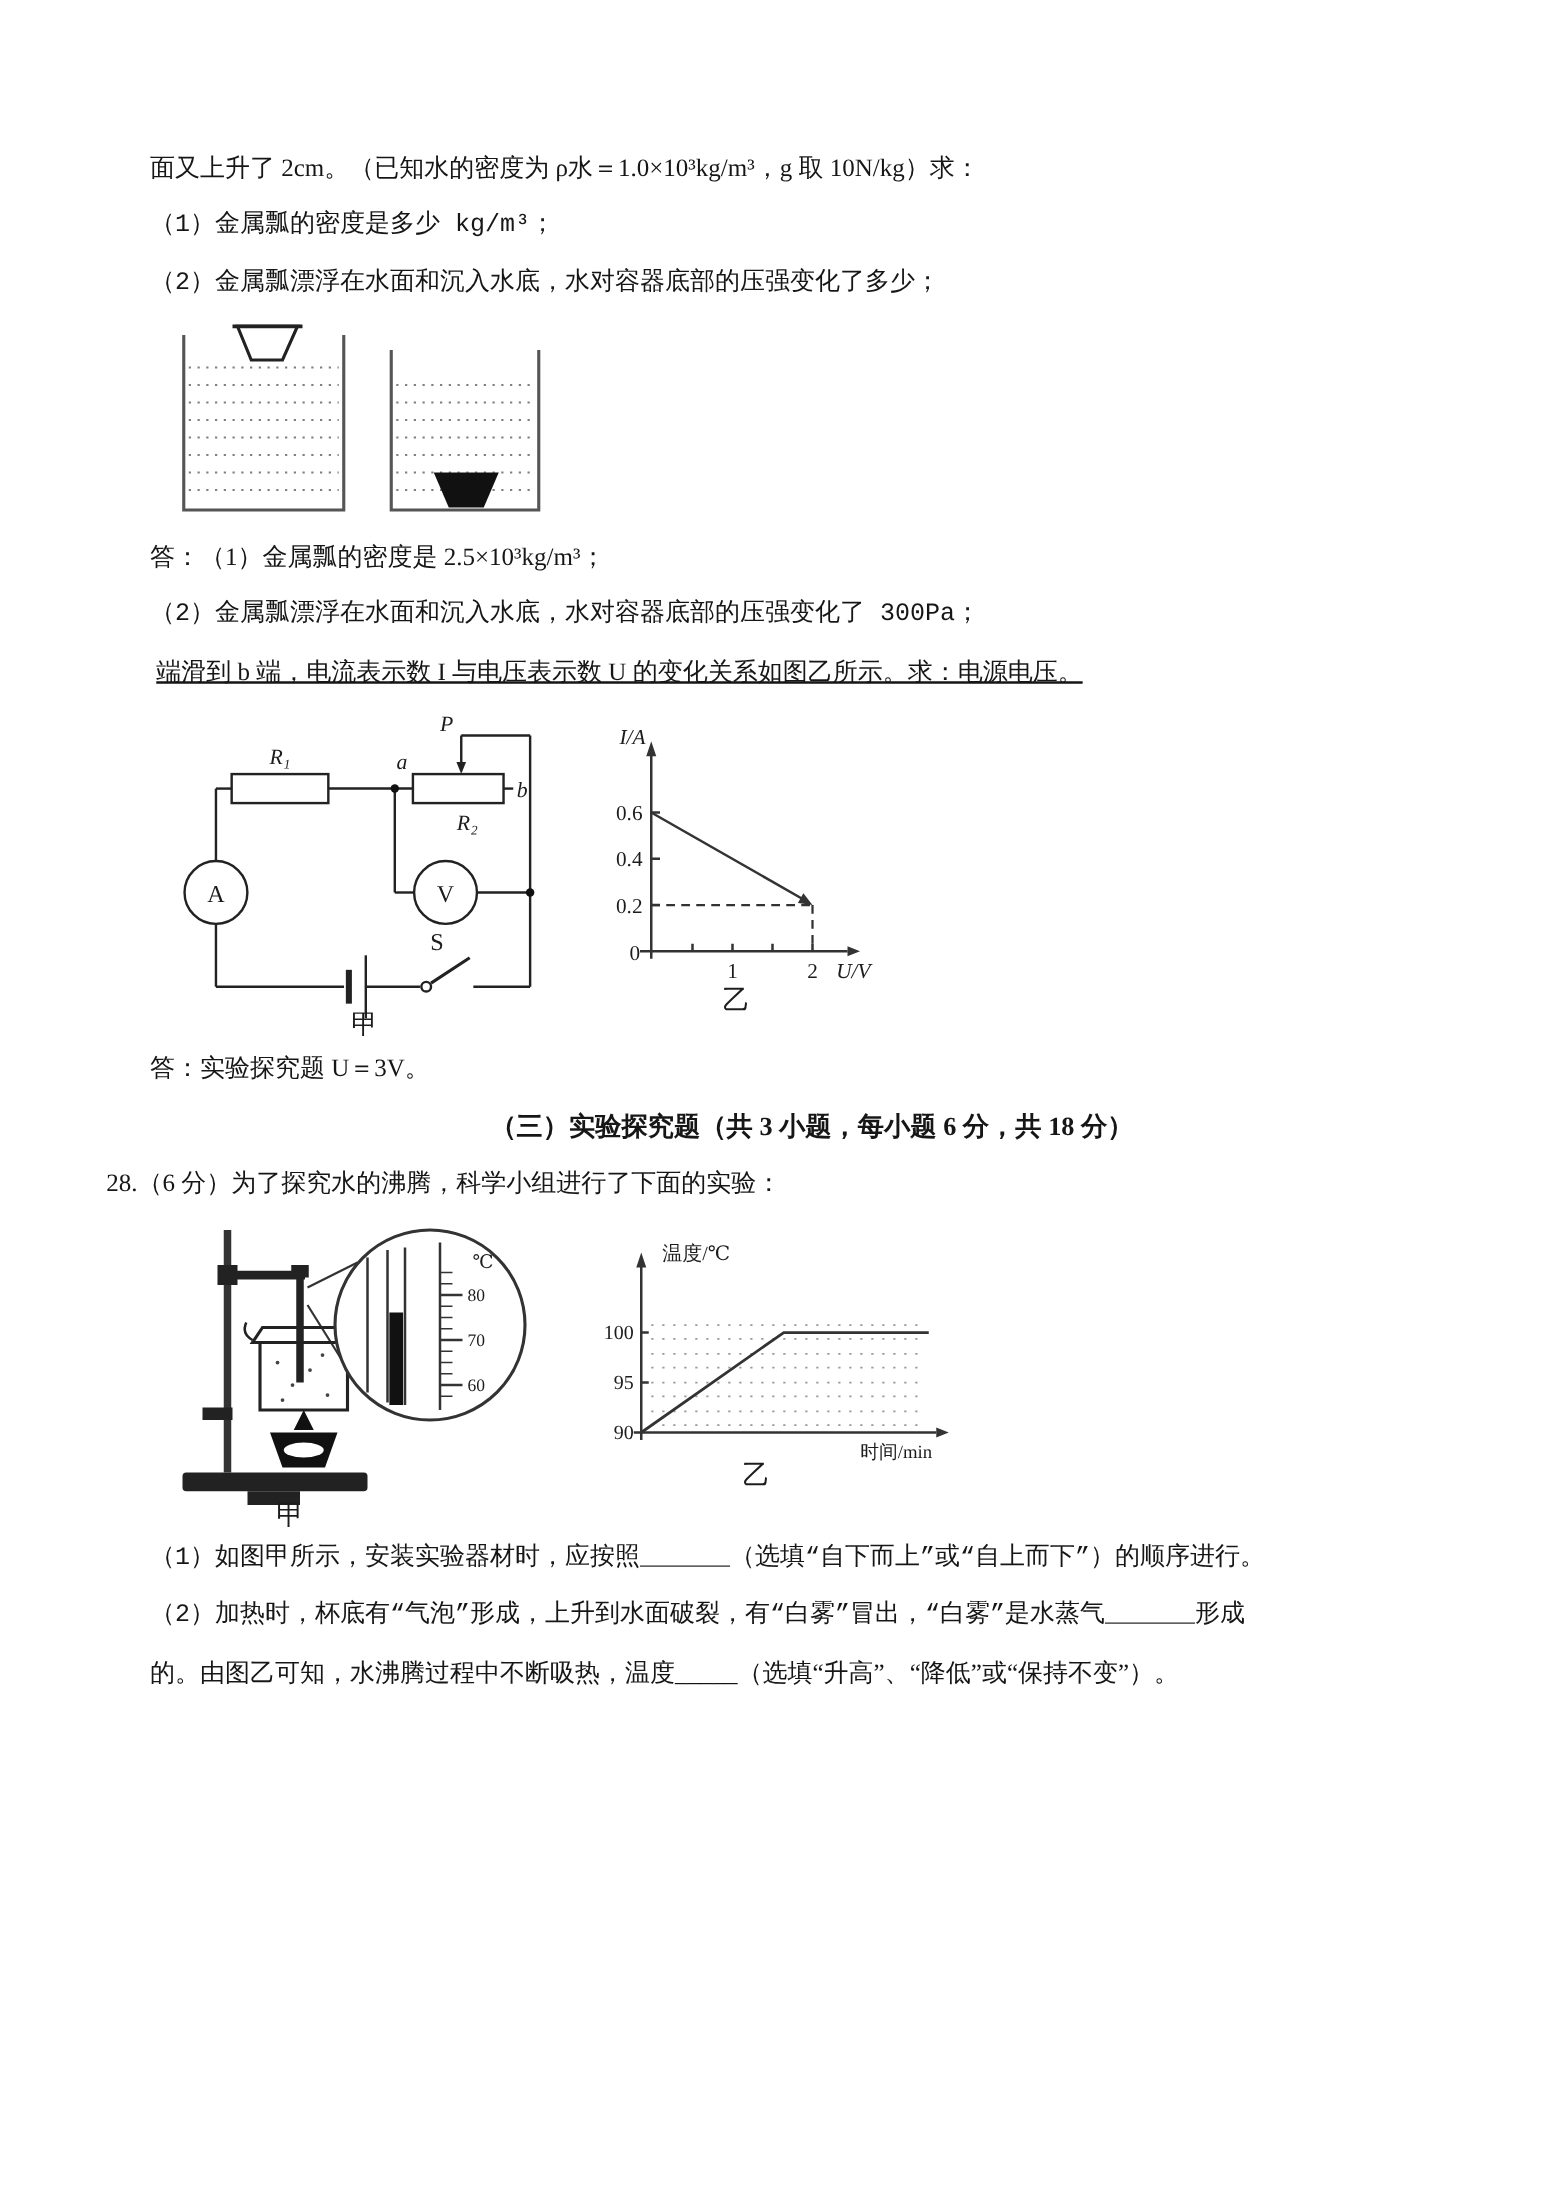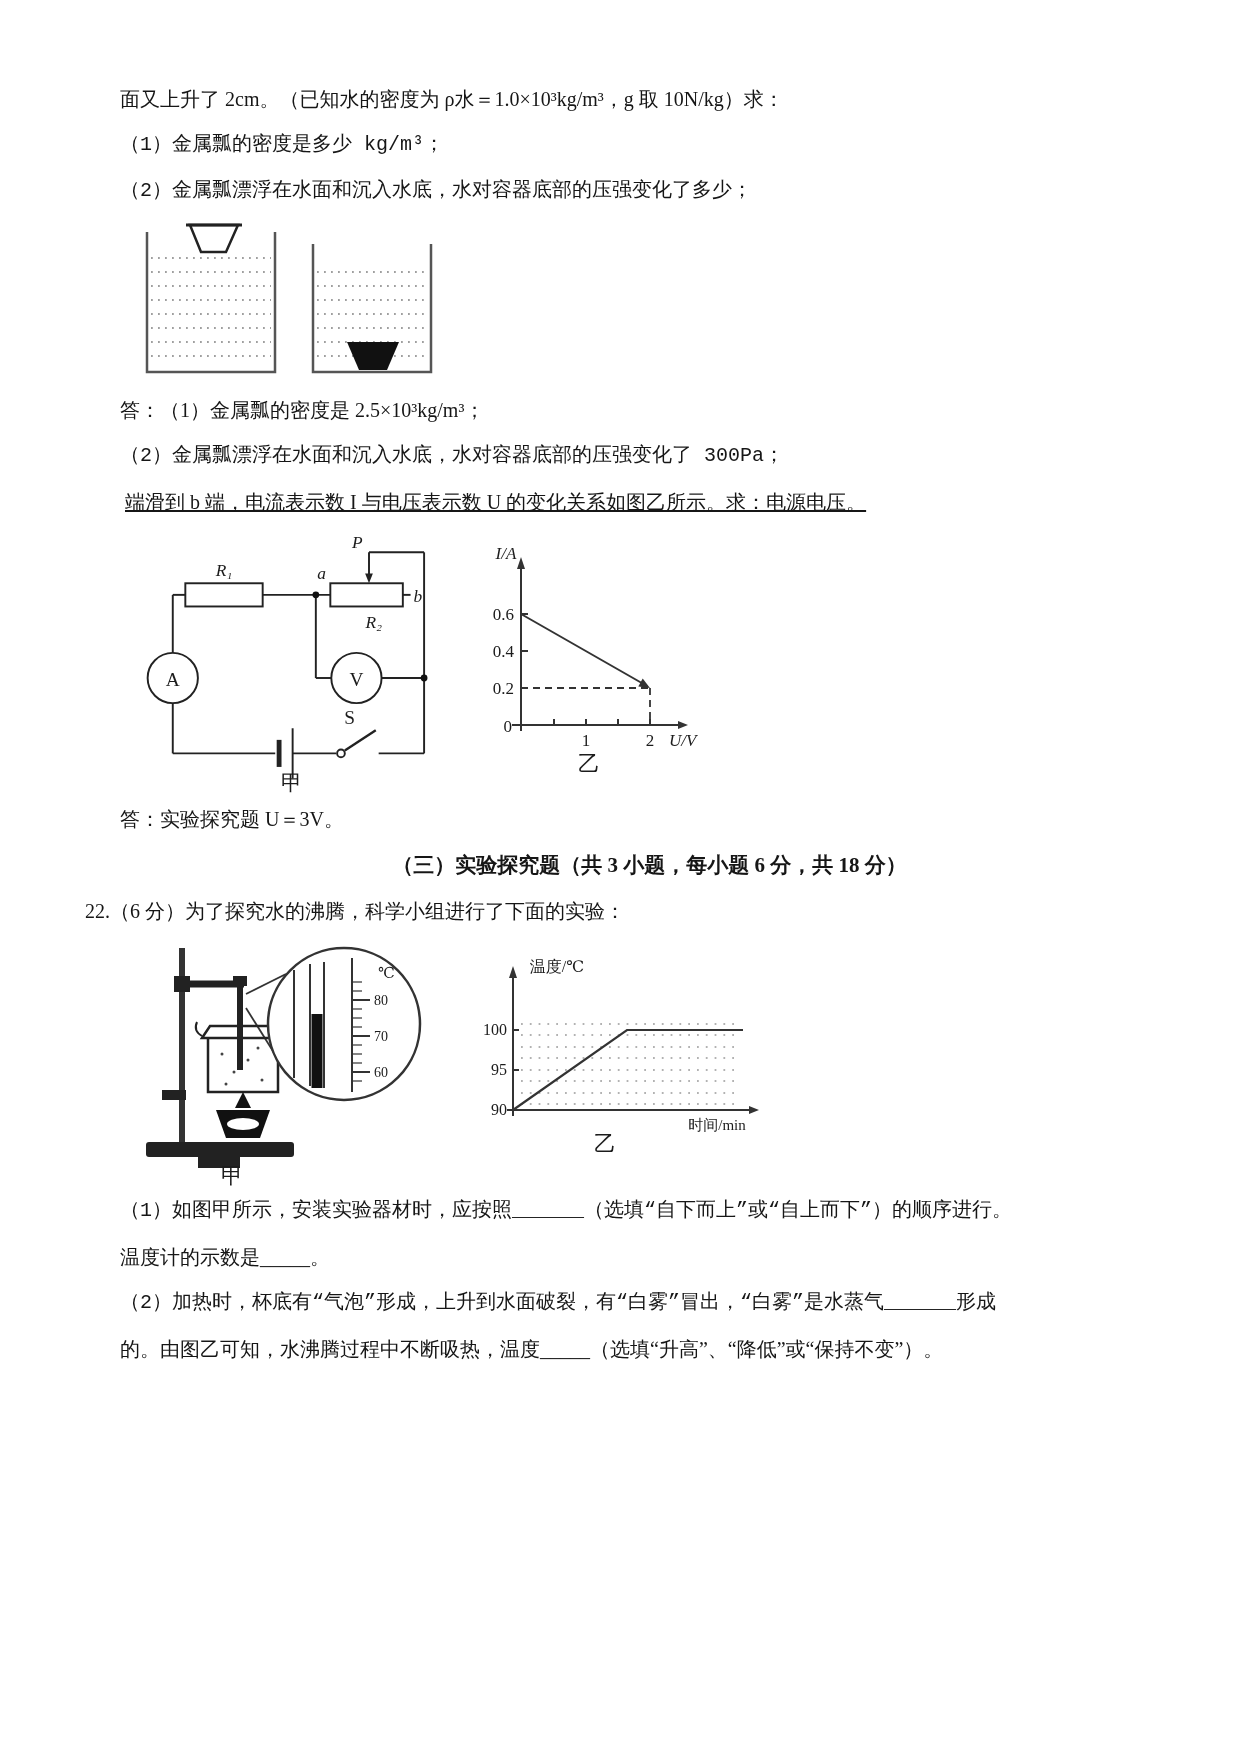--- a/index.html
+++ b/index.html
@@ -1,21 +1,21 @@
 <!DOCTYPE html>
 <html><head>
 <meta charset="utf-8">
 <style>
   html,body{margin:0;padding:0;background:#e8e8e8;}
   .page{
     position:relative;width:1241px;height:1754px;background:#ffffff;
     font-family:"Liberation Serif","DejaVu Serif",serif;color:#161616;
     margin:0 auto;overflow:hidden;
   }
-  .content{padding:84px 40px 0 120px;}
+  .content{padding:120px 40px 0 120px;}
   .line{font-size:20px;line-height:30px;margin-bottom:16px;white-space:nowrap;}
   .indent1{font-family:Liberation Mono, monospace;}
   .outdent{margin-left:-35px;}
   .sec-head{font-weight:bold;font-size:21px;margin-left:-22px;text-align:center;}
   .fig{margin:6px 0 18px 15px;}
   .fig-row{display:flex;align-items:flex-start;margin-left:12px;margin-bottom:10px;}
   svg{display:block;}
   svg text{font-family:"Liberation Serif","DejaVu Serif",serif;fill:#1c1c1c;}
   .var{font-style:italic;}
 </style>
@@ -142,21 +142,21 @@
         <text x="186" y="207" text-anchor="middle" font-size="17">2</text>
         <text x="205" y="207" text-anchor="start" font-size="17" class="var">U/V</text>
         <text x="125" y="232" text-anchor="middle" font-size="22">乙</text>
       </svg>
     </div>
 
     <div class="line">答：实验探究题 U＝3V。</div>
 
     <div class="line sec-head">（三）实验探究题（共 3 小题，每小题 6 分，共 18 分）</div>
 
-    <div class="line outdent">22.（6 分）为了探究水的沸腾，科学小组进行了下面的实验：</div>
+    <div class="line outdent">28.（6 分）为了探究水的沸腾，科学小组进行了下面的实验：</div>
 
     <div class="fig-row">
 
       <svg width="295" height="244" viewBox="0 0 295 244">
 
         <line x1="50" y1="6" x2="50" y2="200" stroke="#333" stroke-width="6"></line>
         <rect x="42" y="34" width="16" height="16" fill="#222"></rect>
         <line x1="50" y1="42" x2="112" y2="42" stroke="#222" stroke-width="7"></line>
         <rect x="30" y="148" width="24" height="10" fill="#222"></rect>
 
@@ -238,18 +238,17 @@
         <text x="102" y="18" text-anchor="middle" font-size="16">温度/℃</text>
         <text x="52" y="81" text-anchor="end" font-size="16">100</text>
         <text x="52" y="121" text-anchor="end" font-size="16">95</text>
         <text x="52" y="161" text-anchor="end" font-size="16">90</text>
         <text x="262" y="176" text-anchor="middle" font-size="15">时间/min</text>
         <text x="150" y="197" text-anchor="middle" font-size="22">乙</text>
       </svg>
     </div>
 
     <div class="line indent1">（1）如图甲所示，安装实验器材时，应按照______（选填“自下而上”或“自上而下”）的顺序进行。</div>
-    <div class="line">温度计的示数是_____。</div>
     <div class="line indent1">（2）加热时，杯底有“气泡”形成，上升到水面破裂，有“白雾”冒出，“白雾”是水蒸气______形成</div>
     <div class="line">的。由图乙可知，水沸腾过程中不断吸热，温度_____（选填“升高”、“降低”或“保持不变”）。</div>
 
   </div>
 </div>
 
 </body></html>

